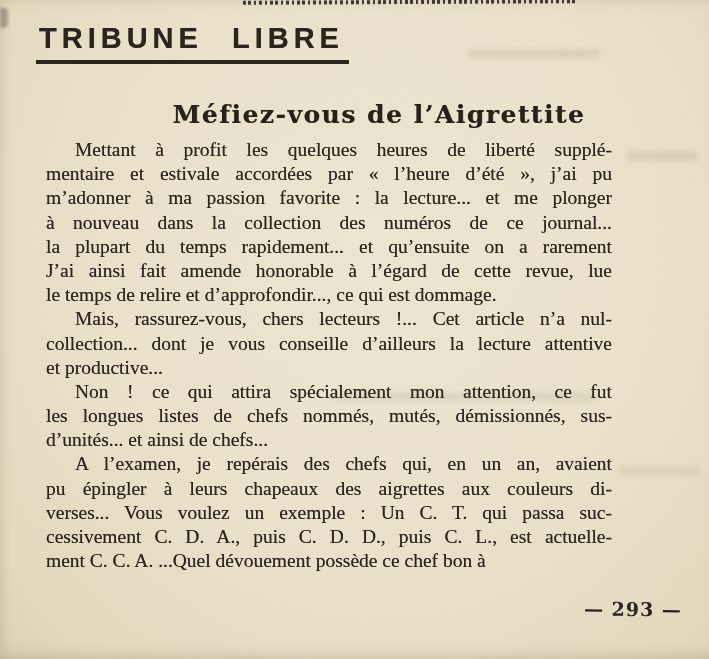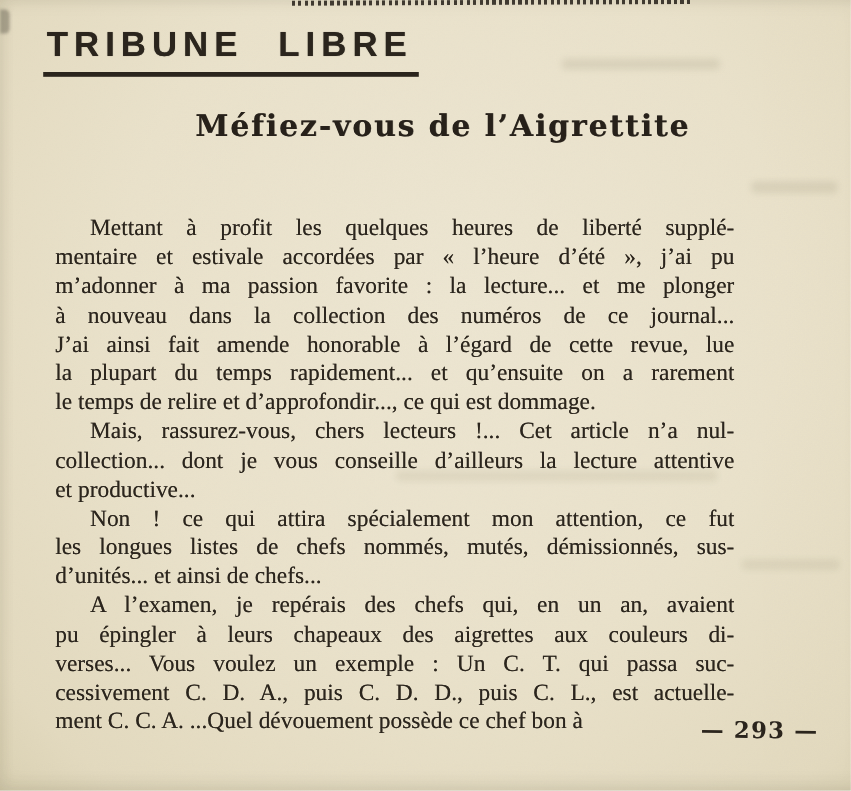--- a/index.html
+++ b/index.html
@@ -88,21 +88,20 @@
     text-shadow: 0.4px 0.4px 0 rgba(39,33,26,0.55);
   }
   .body-col {
     position: absolute;
     top: 138px;
     left: 46px;
     width: 566px;
     font-size: 19.5px;
     line-height: 24.2px;
     text-shadow: 0 0 0.5px rgba(43,37,29,0.65);
-    margin-top: 41px;
   }
   .para { margin: 0; padding: 0; }
   .ln {
     height: 24.2px;
     overflow: hidden;
     text-align: justify;
     text-align-last: justify;
     white-space: normal;
   }
   .ln:not(.end)::after {
@@ -140,31 +139,31 @@
 
   <div class="dotted-rule"></div>
   <div class="corner-mark"></div>
   <div class="show-through st1"></div>
   <div class="show-through st2"></div>
   <div class="show-through st3"></div>
   <div class="show-through st4"></div>
 
   <div class="masthead">TRIBUNE LIBRE</div>
 
-  <h1 class="article-title" style="margin:6px;">Méfiez-vous de l’Aigrettite</h1>
+  <h1 class="article-title" style="margin:16px;">Méfiez-vous de l’Aigrettite</h1>
 
   <div class="body-col">
 
     <div class="para">
       <div class="ln start">Mettant à profit les quelques heures de liberté supplé-</div>
       <div class="ln">mentaire et estivale accordées par « l’heure d’été », j’ai pu</div>
       <div class="ln">m’adonner à ma passion favorite : la lecture... et me plonger</div>
       <div class="ln">à nouveau dans la collection des numéros de ce journal...</div>
+      <div class="ln">la plupart du temps rapidement... et qu’ensuite on a rarement</div>
       <div class="ln">J’ai ainsi fait amende honorable à l’égard de cette revue, lue</div>
-      <div class="ln">la plupart du temps rapidement... et qu’ensuite on a rarement</div>
       <div class="ln end">le temps de relire et d’approfondir..., ce qui est dommage.</div>
     </div>
 
     <div class="para">
       <div class="ln start">Mais, rassurez-vous, chers lecteurs !... Cet article n’a nul-</div>
       <div class="ln">collection... dont je vous conseille d’ailleurs la lecture attentive</div>
       <div class="ln end">et productive...</div>
     </div>
 
     <div class="para">

